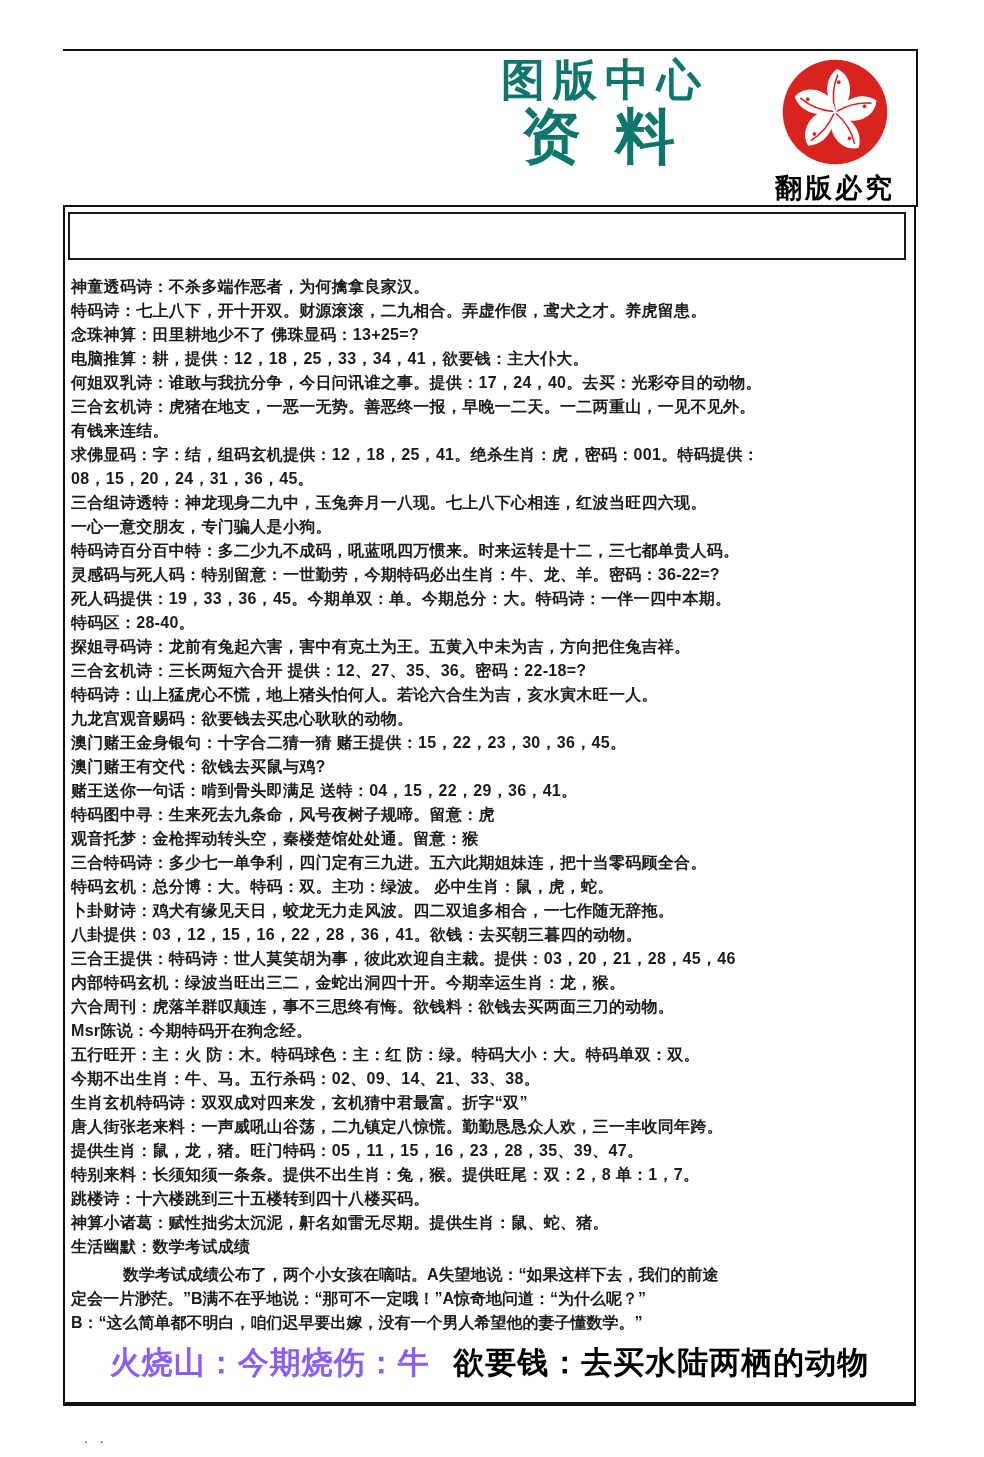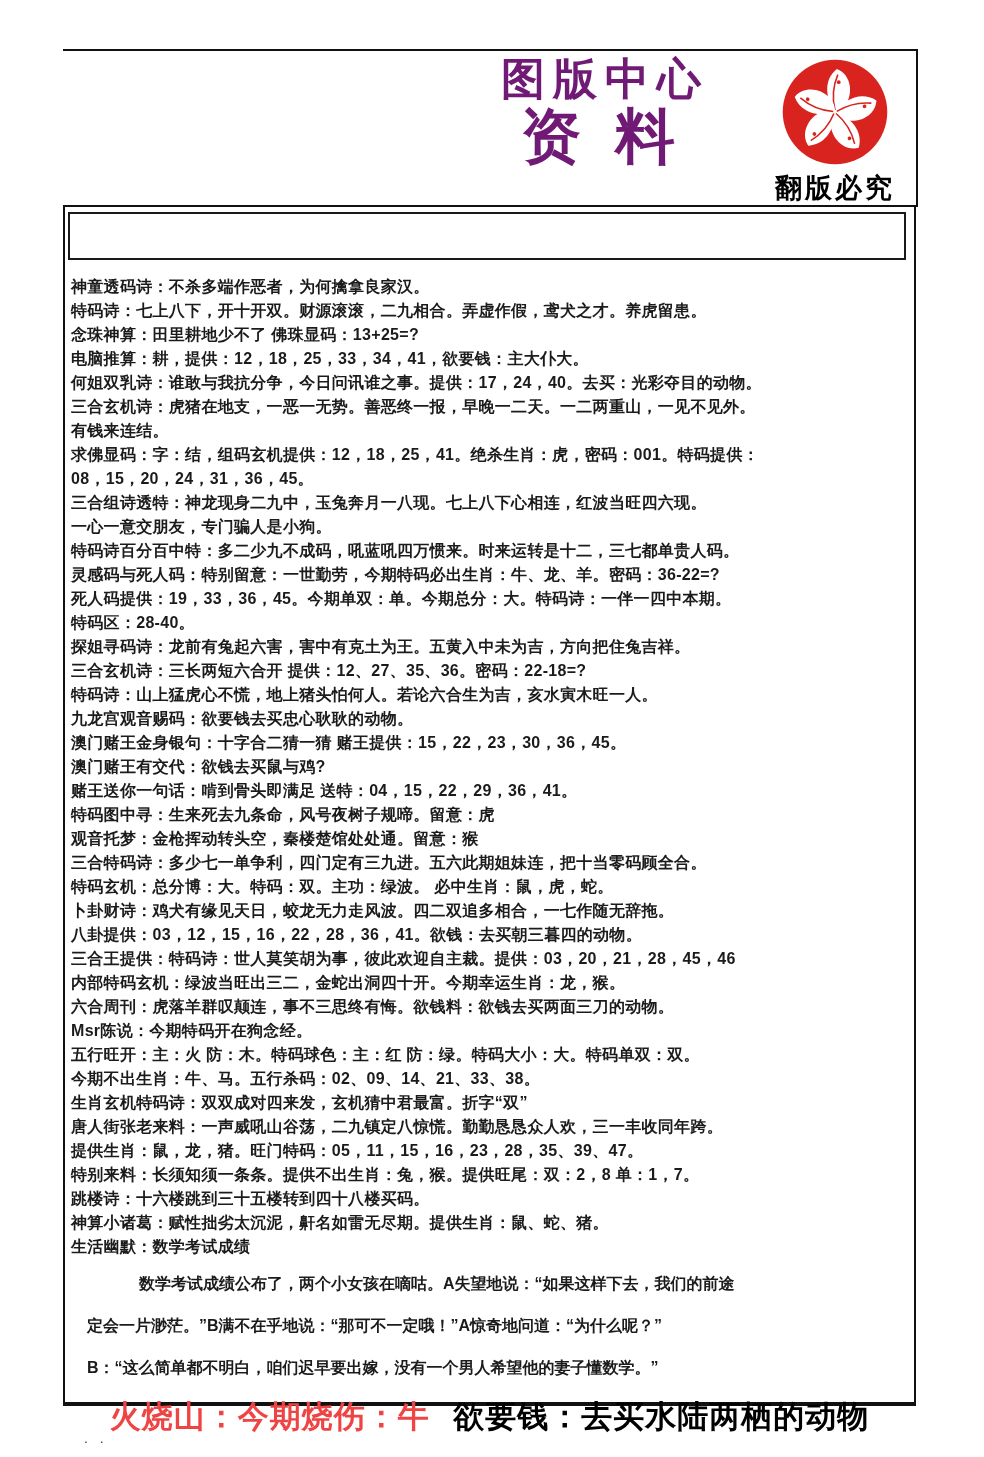--- a/index.html
+++ b/index.html
@@ -7,46 +7,46 @@
     width:984px;height:1457px;position:relative;background:#ffffff;
     font-family:"Liberation Sans",sans-serif;color:#1b1b1b;overflow:hidden;
   }
   .page{position:absolute;inset:0;}
   
   .topline{position:absolute;left:63px;top:49px;width:855px;height:2px;background:#111;}
   .header-rightline{position:absolute;left:916px;top:49px;width:2px;height:158px;background:#111;}
 
   
   .titles{position:absolute;left:440px;top:56px;width:330px;text-align:center;
-          font-family:Liberation Serif, serif;font-weight:900;color:#701a75;}
+          font-family:Liberation Sans, sans-serif;font-weight:900;color:#0f766e;}
   .t1{font-size:44px;letter-spacing:8px;line-height:48px;}
   .t2{font-size:60px;letter-spacing:34px;line-height:62px;margin-top:2px;text-indent:20px;}
   .t3{font-size:32px;letter-spacing:6px;line-height:38px;margin-top:2px;}
 
   
   .logo-area{position:absolute;left:760px;top:56px;width:150px;text-align:center;}
   .logo-area svg{display:block;margin:0 auto;}
   .copyright{font-family:"Liberation Serif",serif;font-weight:900;font-size:27px;
              letter-spacing:3px;margin-top:2px;color:#000;}
 
   
   .content-box{position:absolute;left:63px;top:205px;width:853px;height:1201px;
                border:2px solid #111;border-bottom-width:4px;background:#fff;box-sizing:border-box;}
   .blank-strip{margin:5px 8px 0 3px;height:44px;border:2px solid #1a1a1a;background:#fff;}
 
   .tips{padding:15px 8px 0 6px;}
   .line{font-size:16px;line-height:24px;font-weight:700;letter-spacing:0.3px;
         white-space:pre-wrap;}
 
-  .humor{padding:4px 8px 0 22px;font-size:16px;line-height:42px;font-weight:700;
+  .humor{padding:4px 8px 0 6px;font-size:16px;line-height:24px;font-weight:700;
          white-space:pre-wrap;text-indent:52px;}
 
   .banner{margin-top:7px;text-align:center;font-weight:900;font-size:31px;
           letter-spacing:1px;font-family:"Liberation Sans",sans-serif;white-space:nowrap;}
-  .banner .red{color:#ef4444;}
+  .banner .red{color:#8b5cf6;}
   .banner .green{color:#000000;margin-left:14px;}
 
   .footer-dots{position:absolute;left:84px;top:1430px;font-size:14px;color:#444;letter-spacing:4px;}
 </style>
 </head>
 <body>
 
 <div class="page">
 
   <div class="topline"></div>

